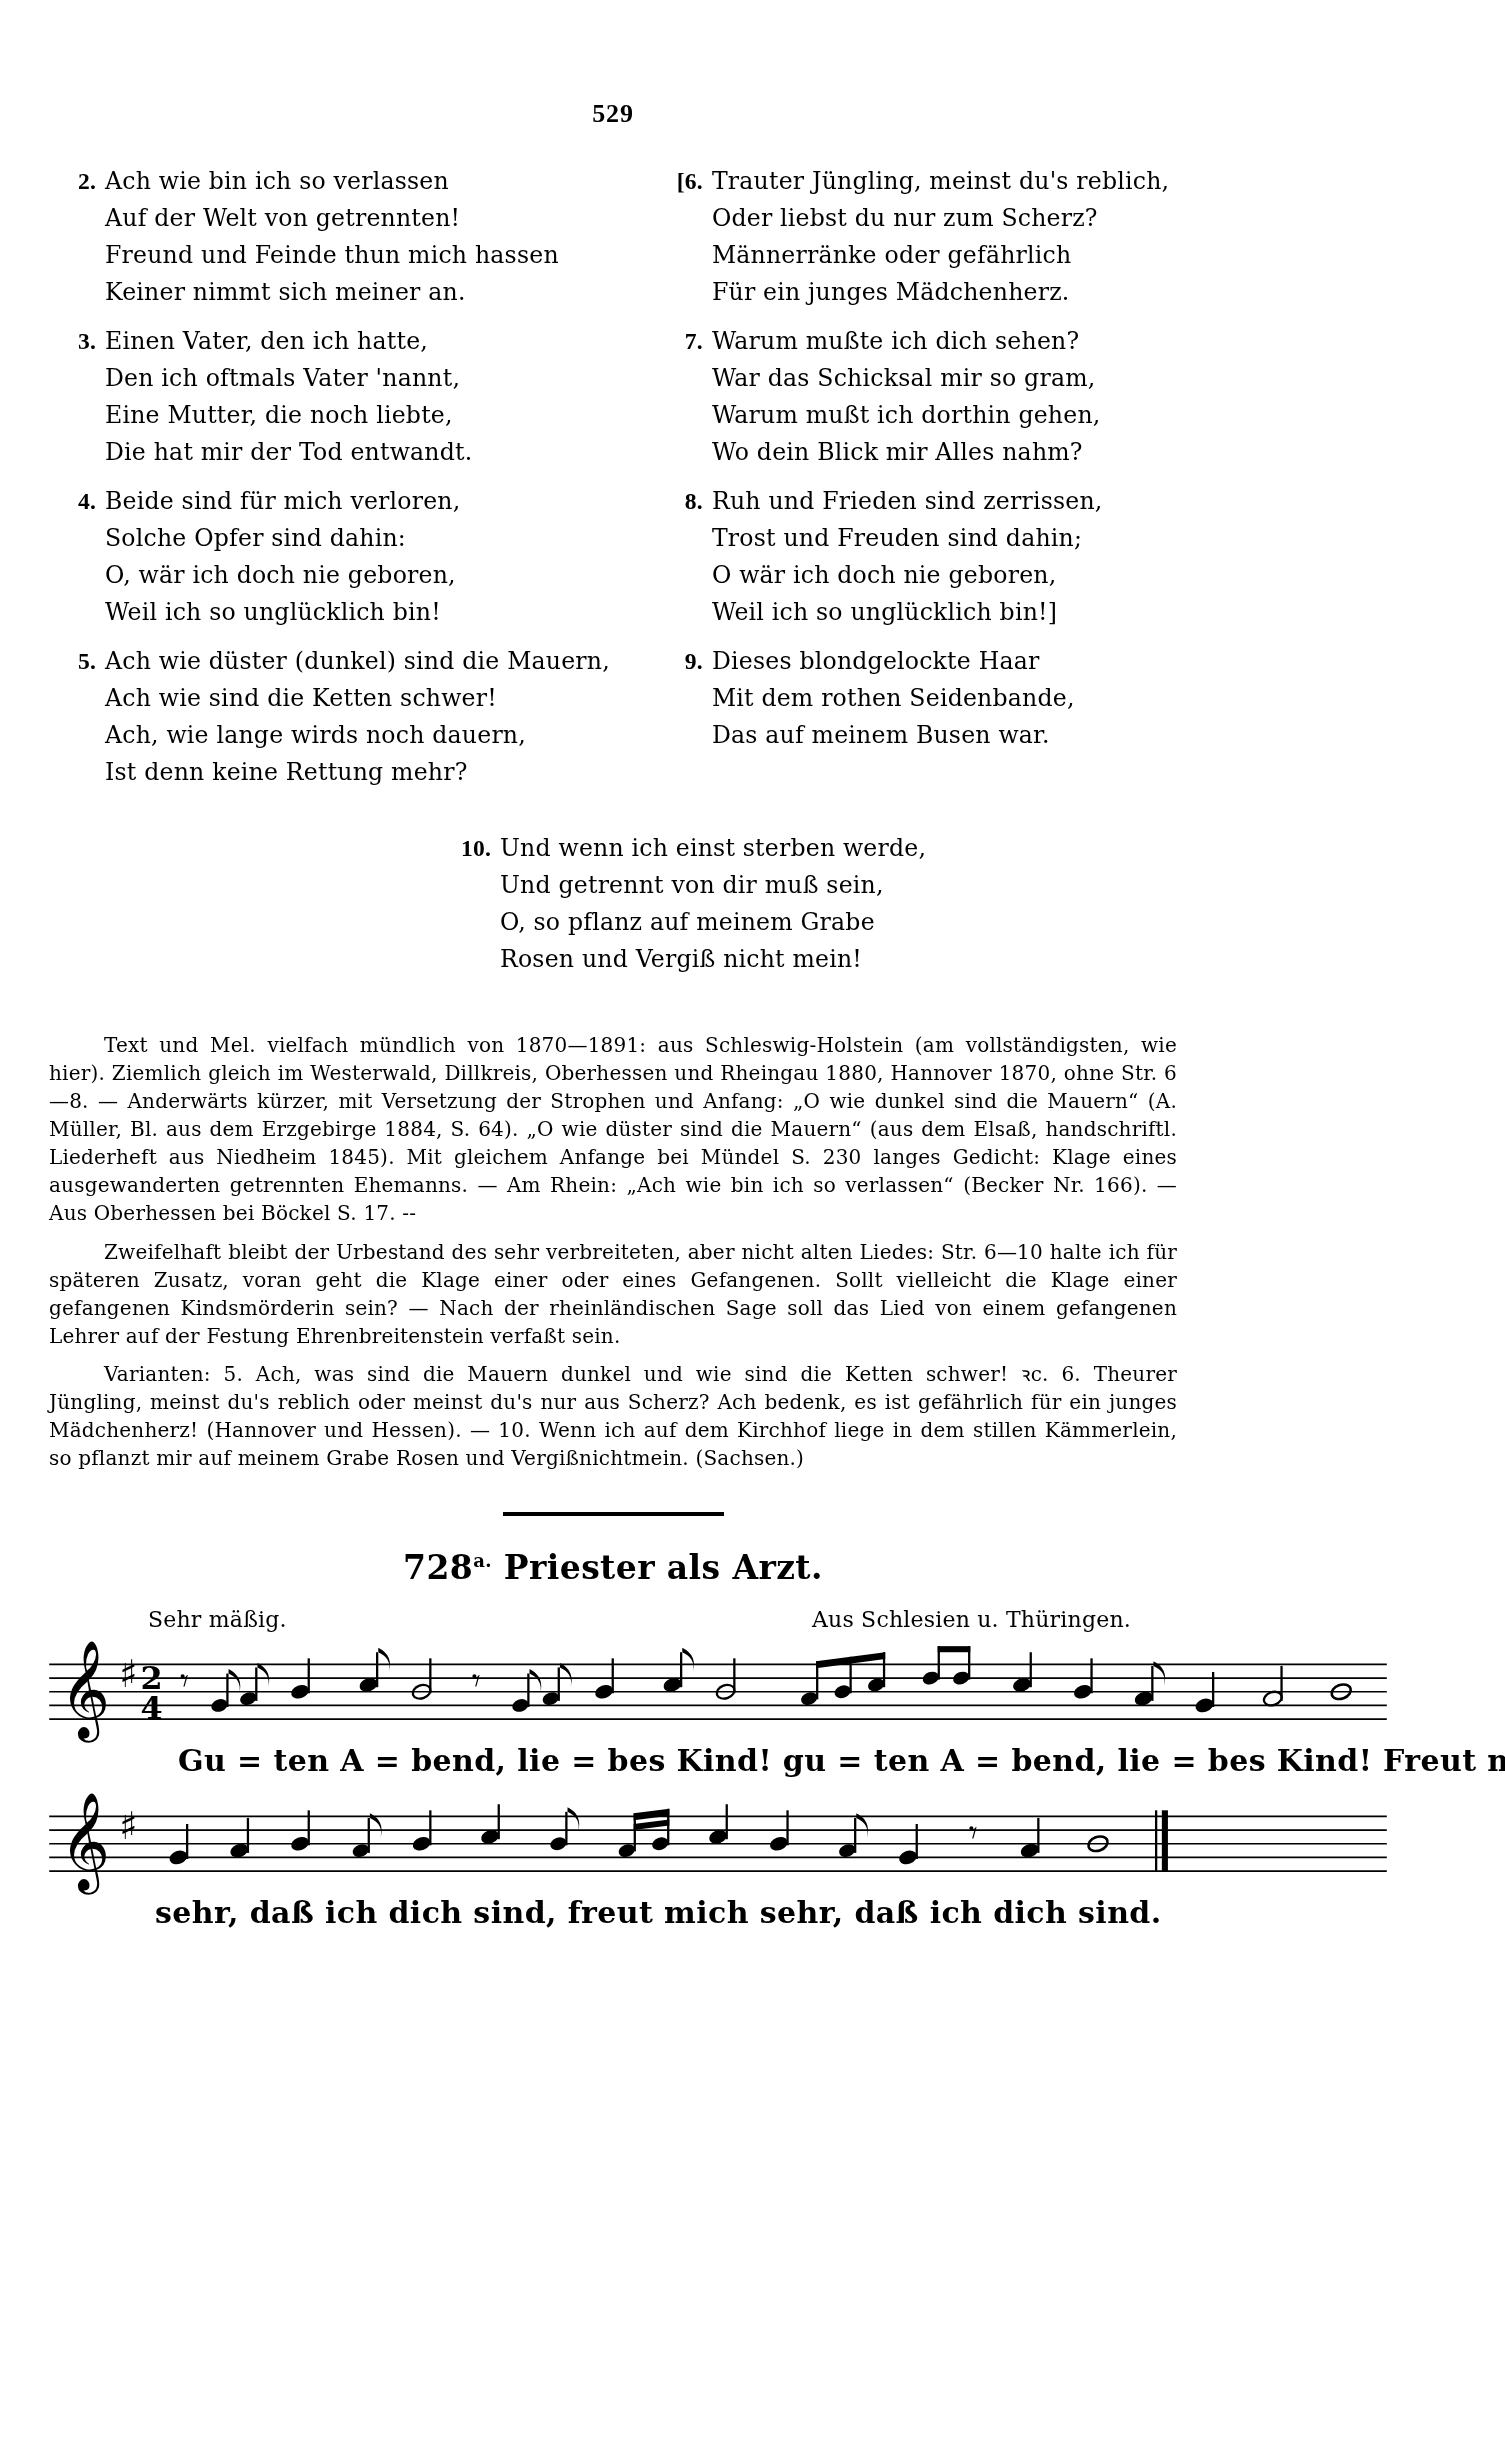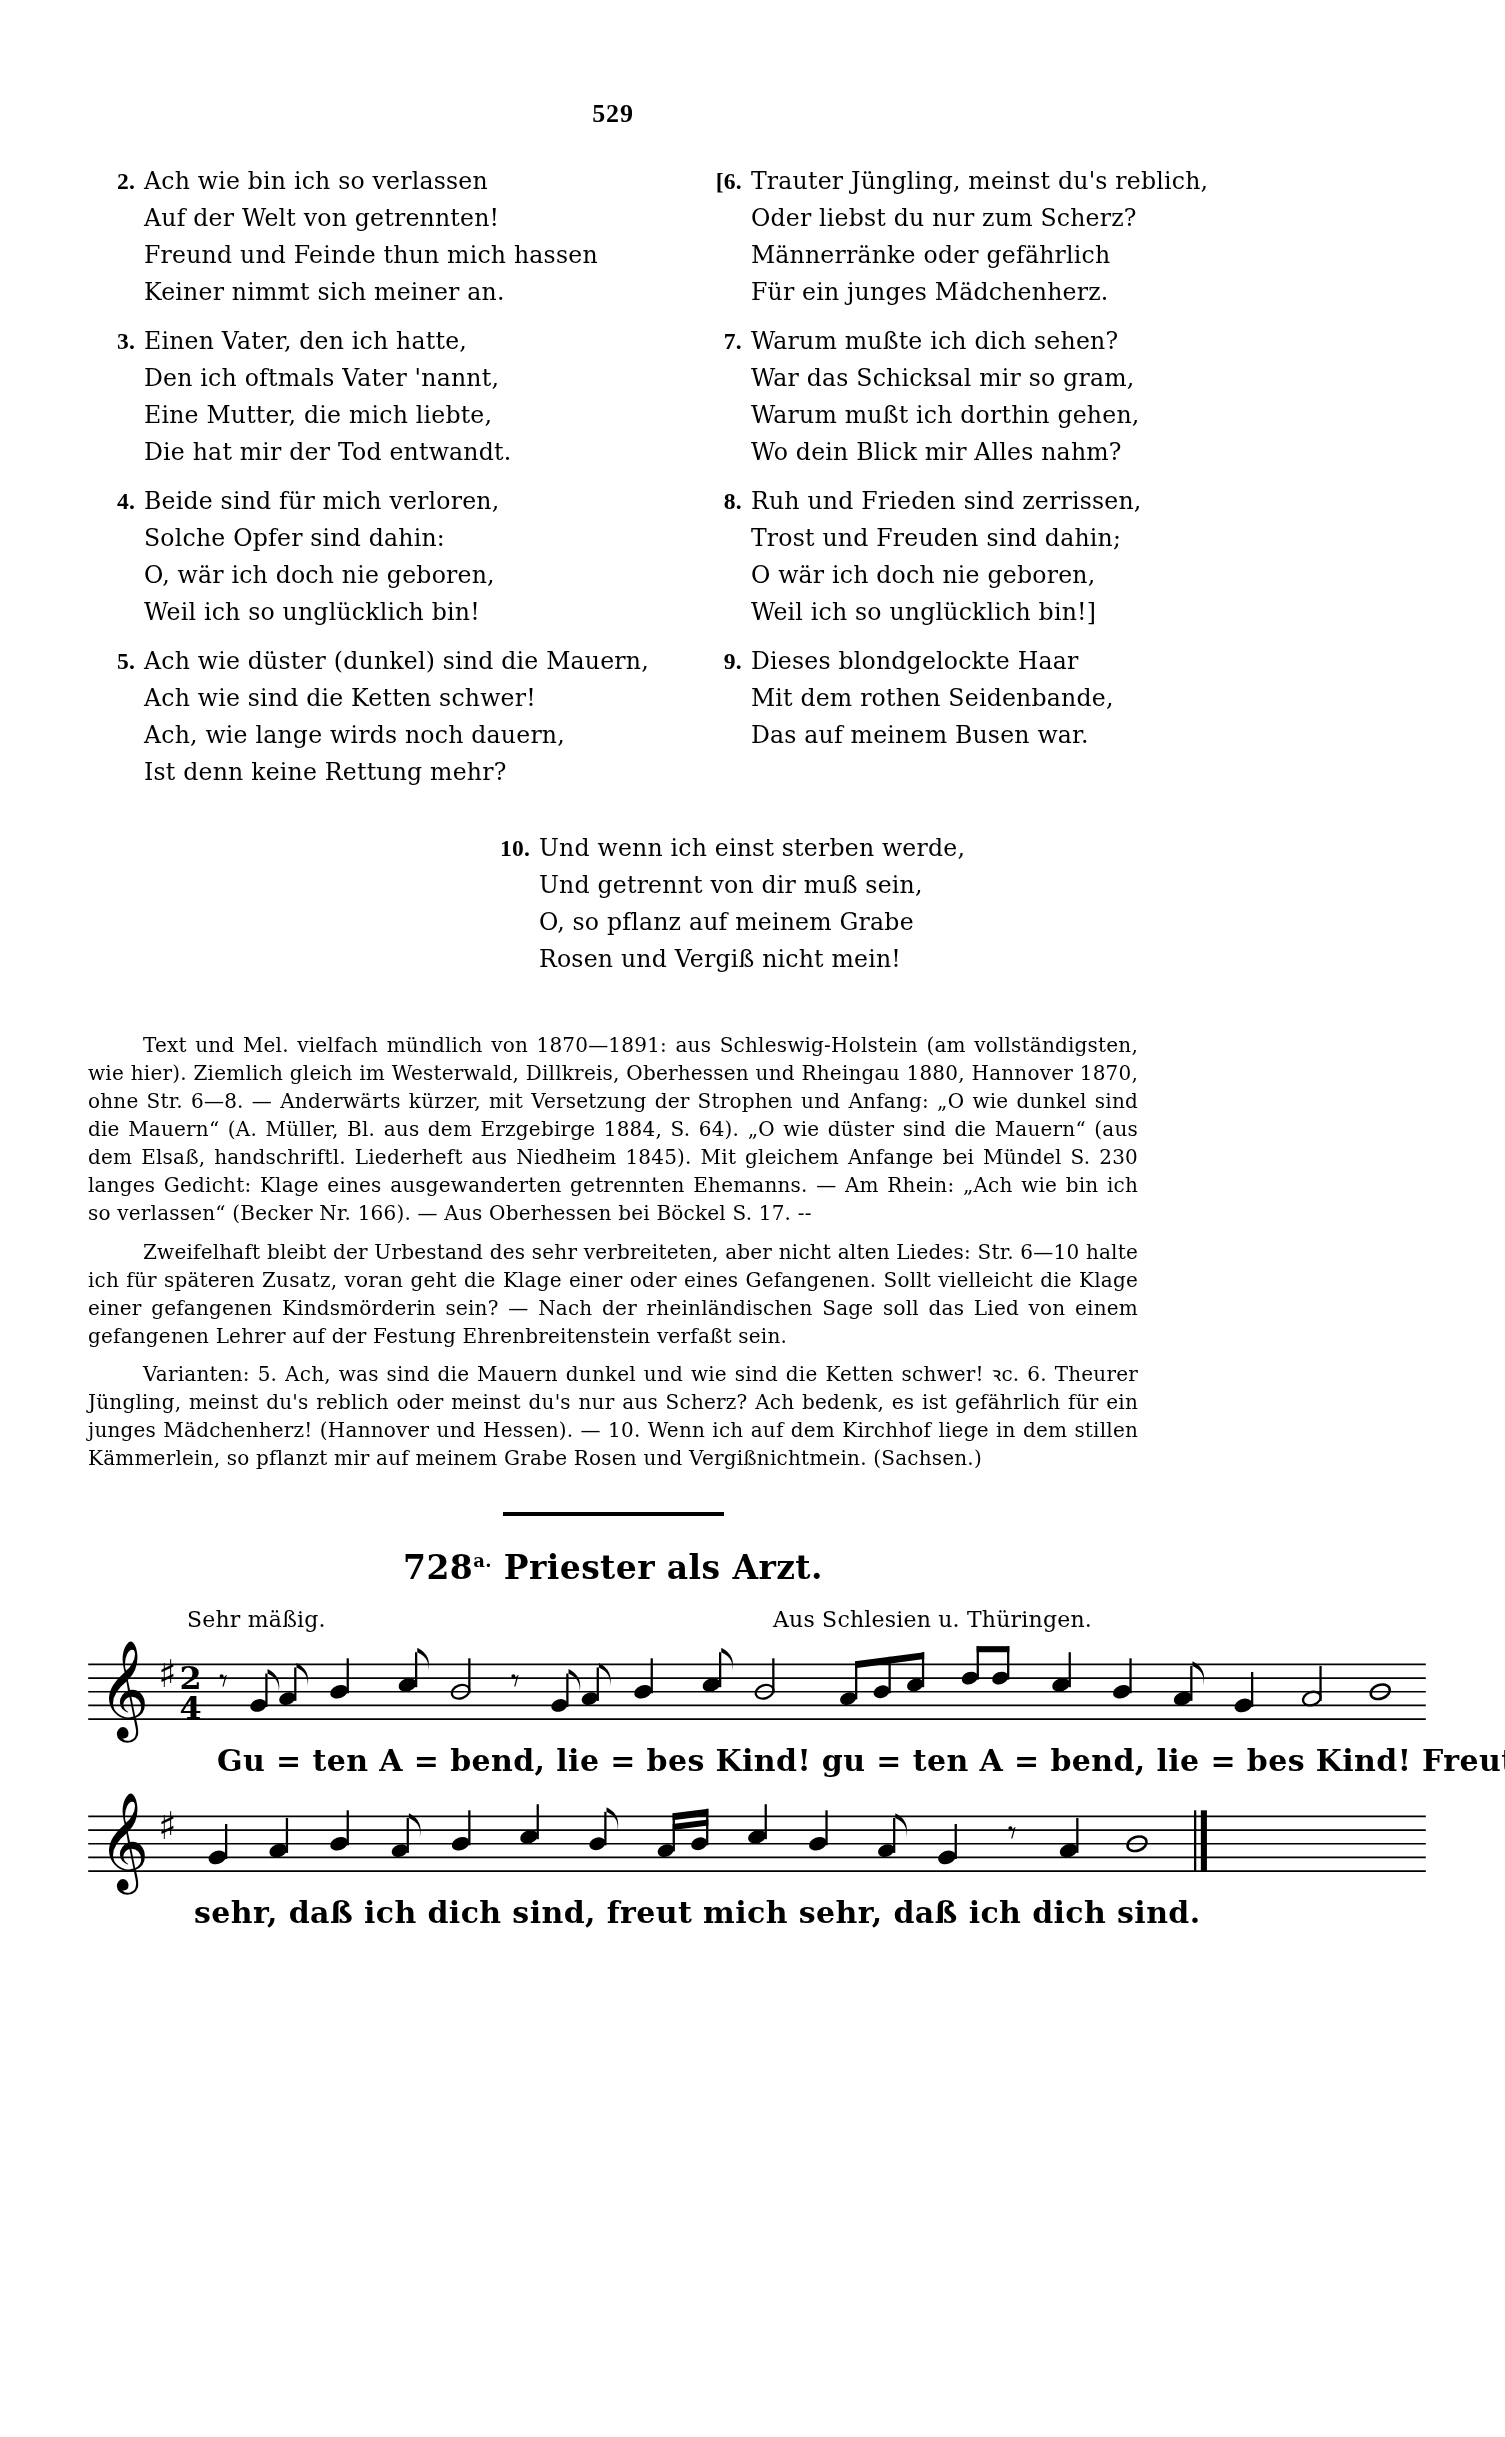--- a/index.html
+++ b/index.html
@@ -12,21 +12,21 @@
     min-height: 2438px;
     font-family: "DejaVu Serif", serif;
     color: #000000;
     position: relative;
   }
   .page {
     position: relative;
     width: 1226px;
     min-height: 2438px;
     box-sizing: border-box;
-    padding: 0 88px;
+    padding: 0 49px;
   }
   .page-number {
     text-align: center;
     font-family: "Liberation Serif", serif;
     font-weight: bold;
     font-size: 26px;
     letter-spacing: 0.8px;
     padding-top: 99px;
   }
 
@@ -145,21 +145,21 @@
           <div class="line frak">Freund und Feinde thun mich hassen</div>
           <div class="line frak">Keiner nimmt sich meiner an.</div>
         </div>
       </div>
 
       <div class="stanza">
         <div class="stanza-num frak">3.</div>
         <div class="stanza-lines">
           <div class="line frak">Einen Vater, den ich hatte,</div>
           <div class="line frak">Den ich oftmals Vater 'nannt,</div>
-          <div class="line frak">Eine Mutter, die mich liebte,</div>
+          <div class="line frak">Eine Mutter, die noch liebte,</div>
           <div class="line frak">Die hat mir der Tod entwandt.</div>
         </div>
       </div>
 
       <div class="stanza">
         <div class="stanza-num frak">4.</div>
         <div class="stanza-lines">
           <div class="line frak">Beide sind für mich verloren,</div>
           <div class="line frak">Solche Opfer sind dahin:</div>
           <div class="line frak">O, wär ich doch nie geboren,</div>

